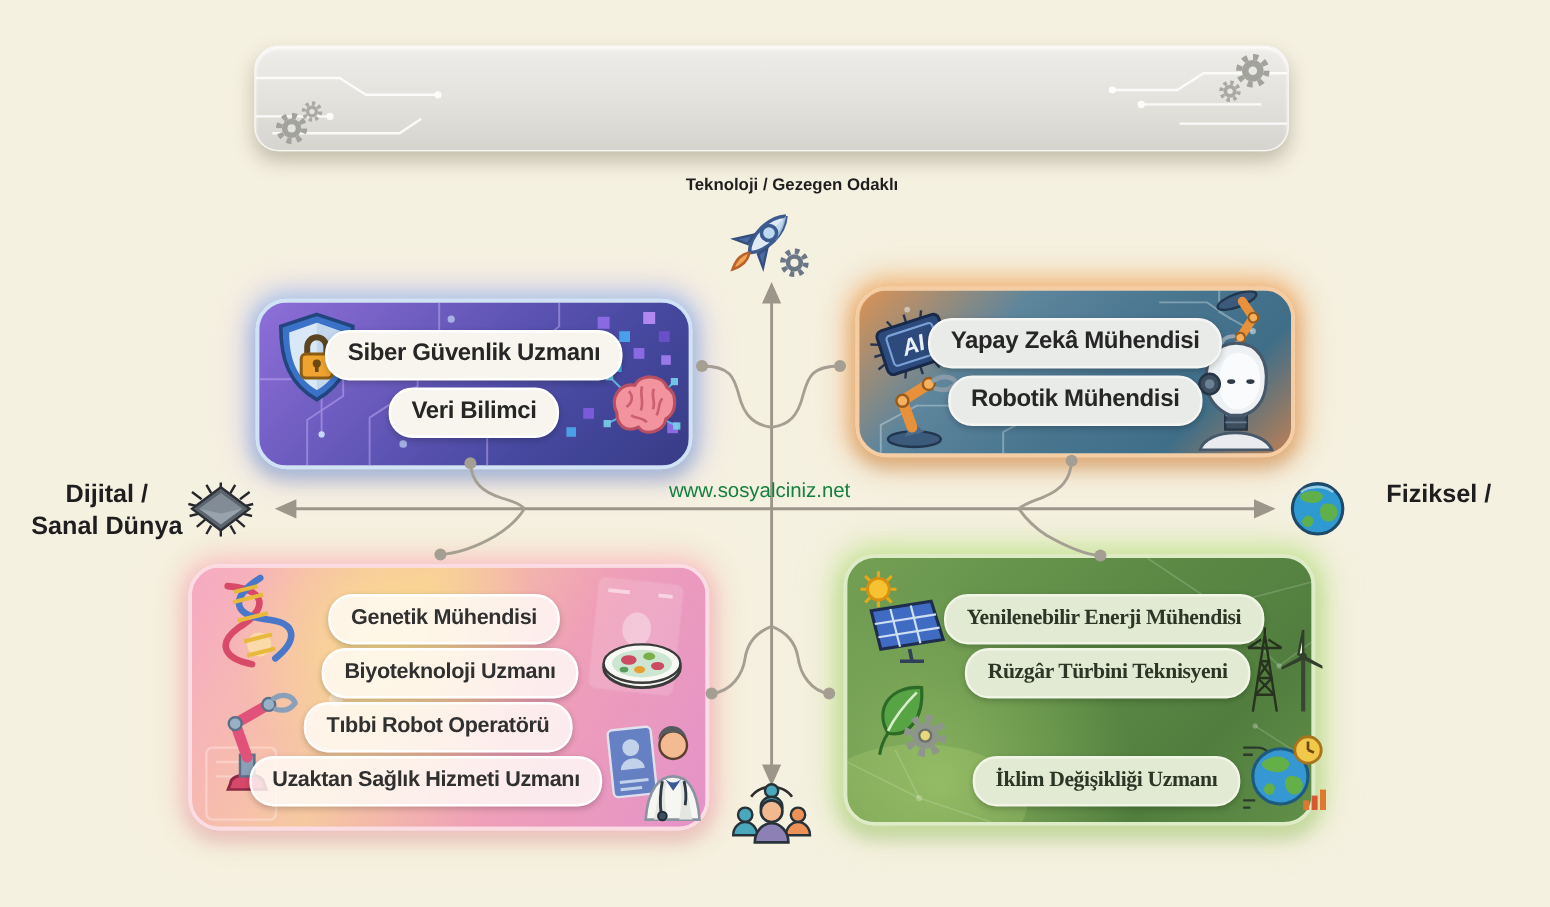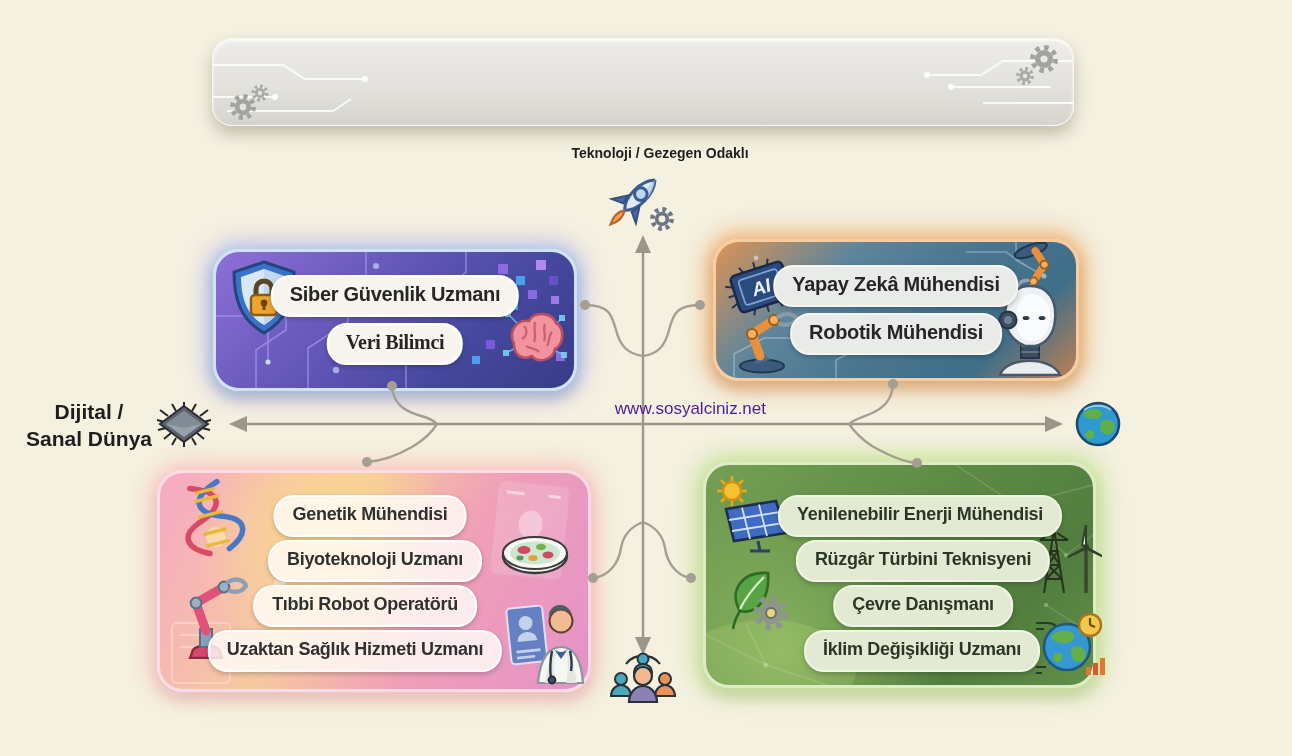--- a/index.html
+++ b/index.html
@@ -28,21 +28,21 @@
   }
 
   
   .axis-label{position:absolute;z-index:4;font-weight:bold;color:#1e1e1e;text-align:center;}
   .axis-top{left:460px;top:145px;width:400px;font-size:14px;}
   .axis-bottom{left:443px;top:712px;width:400px;font-size:22px;}
   .axis-left{left:22px;top:398px;width:134px;font-size:21px;line-height:27px;}
   .axis-right{left:1126px;top:398px;width:146px;font-size:21px;line-height:27px;}
   .watermark{
     position:absolute;left:500px;top:399px;width:266px;z-index:4;
-    font-size:17px;font-weight:normal;color:#4c1d95;text-align:right;
+    font-size:17px;font-weight:normal;color:#15803d;text-align:center;
   }
 
   .icon{position:absolute;z-index:4;}
 
   
   .quad{position:absolute;z-index:2;border-radius:26px;}
   .quad .decor{position:absolute;inset:0;border-radius:24px;overflow:hidden;}
   .q-tl{
     left:213px;top:239px;width:358px;height:136px;
     background:linear-gradient(135deg,#8e6fd8 0%,#6457b8 40%,#45489e 70%,#383c86 100%);
@@ -65,20 +65,21 @@
     box-shadow:0 0 16px 6px rgba(250,185,200,.65),0 0 30px 10px rgba(250,210,160,.35),0 8px 14px rgba(0,0,0,.15);
     text-align:right;
   }
   .q-br{
     left:703px;top:462px;width:387px;height:220px;
     background:
       radial-gradient(circle at 20% 85%,rgba(200,235,130,.4) 0%,rgba(200,235,130,0) 45%),
       linear-gradient(135deg,#74a055 0%,#5c8a45 45%,#517e3e 75%,#629049 100%);
     border:3px solid #ddebc6;
     box-shadow:0 0 16px 6px rgba(200,230,150,.7),0 0 28px 10px rgba(180,220,120,.35),0 8px 14px rgba(0,0,0,.18);
+    font-family:Liberation Serif, serif;
   }
 
   
   .pill{
     position:absolute;transform:translateX(-50%);
     height:38px;line-height:34px;padding:0 17px;border-radius:20px;
     font-weight:bold;white-space:nowrap;letter-spacing:-.3px;
     box-shadow:0 2px 5px rgba(0,0,0,.22);z-index:5;
   }
   .q-tl .pill{background:#f7f5ee;border:2px solid #ffffff;color:#262626;font-size:20px;}
@@ -208,20 +209,21 @@
 
   <svg class="icon" style="left:1074px;top:400px;" width="48" height="48" viewBox="0 0 48 48">
     <circle cx="24" cy="24" r="21" fill="#2f9ad2" stroke="#1c4a68" stroke-width="2.6"></circle>
     <path d="M10,12 C16,8 24,8 28,12 C30,16 24,20 18,19 C12,18 8,16 10,12 Z" fill="#5fb04a"></path>
     <path d="M30,20 C38,18 42,24 40,30 C37,36 30,36 27,31 C25,26 26,21 30,20 Z" fill="#5fb04a"></path>
     <path d="M14,30 C20,29 22,33 19,38 C15,41 11,38 11,34 Z" fill="#5fb04a"></path>
     <path d="M10,10 C16,5 30,4 37,10" fill="none" stroke="#ffffff" stroke-width="2" opacity=".5"></path>
   </svg>
 
   <div class="axis-label axis-right">
+    <div>Fiziksel /</div>
   </div>
 
   <div class="watermark">www.sosyalciniz.net</div>
 
   <svg class="icon" style="left:608px;top:652px;" width="70" height="54" viewBox="0 0 70 54">
     <path d="M18,12 C22,6 30,3 36,4" fill="none" stroke="#2c2c2c" stroke-width="2.2"></path>
     <path d="M52,12 C48,6 40,3 34,4" fill="none" stroke="#2c2c2c" stroke-width="2.2"></path>
     <circle cx="35" cy="7" r="5.5" fill="#4aa8bc" stroke="#263238" stroke-width="2"></circle>
     <path d="M26,20 a9,8 0 0 1 18,0 l0,1 h-18 Z" fill="#4aa8bc" stroke="#263238" stroke-width="2"></path>
     <circle cx="13" cy="27" r="6" fill="#4aa8bc" stroke="#263238" stroke-width="2"></circle>
@@ -291,21 +293,21 @@
       <path d="M12,42 C6,30 14,17 27,19 C32,9 50,10 54,21 C63,26 62,42 53,47 C51,58 36,62 30,54 C19,59 12,52 12,42 Z" fill="#f2939e" stroke="#b94f62" stroke-width="2.6"></path>
       <g stroke="#c95f70" stroke-width="2.2" fill="none">
         <path d="M22,24 C26,28 25,34 20,37"></path>
           <path d="M33,20 C31,28 35,33 32,40"></path>
         <path d="M43,22 C40,28 45,33 42,39"></path>
           <path d="M50,30 C46,34 48,40 45,44"></path>
         <path d="M24,44 C28,47 34,46 37,50"></path>
       </g>
     </svg>
     <div class="pill" style="left:179px;top:23px;">Siber Güvenlik Uzmanı</div>
-    <div class="pill" style="left:179px;top:71px;font-family:Liberation Serif, serif;">Veri Bilimci</div>
+    <div class="pill" style="left:179px;top:71px;">Veri Bilimci</div>
   </div>
 
   <div class="quad q-tr">
     <svg class="decor" viewBox="0 0 360 136">
       <g stroke="#e9f2f6" stroke-width="1.6" fill="none" opacity=".35">
         <path d="M18,136 V112 L48,96 H90"></path>
           <path d="M120,136 V118 L150,102"></path>
         <path d="M300,0 V18 L328,34"></path>
           <path d="M250,10 H290 L310,24"></path>
       </g>
@@ -524,17 +526,16 @@
       <path d="M22,44 C28,43 30,47 27,52 C23,55 19,52 19,48 Z" fill="#63b048"></path>
       <circle cx="56" cy="16" r="11" fill="#f2c84a" stroke="#a8741c" stroke-width="2.4"></circle>
       <line x1="56" y1="16" x2="56" y2="9" stroke="#6a4a10" stroke-width="2.2"></line>
       <line x1="56" y1="16" x2="61" y2="18" stroke="#6a4a10" stroke-width="2.2"></line>
       <rect x="52" y="58" width="5" height="8" fill="#e07830"></rect>
       <rect x="59" y="54" width="5" height="12" fill="#d85830"></rect>
       <rect x="66" y="49" width="5" height="17" fill="#e07830"></rect>
     </svg>
     <div class="pill" style="left:214px;top:30px;">Yenilenebilir Enerji Mühendisi</div>
     <div class="pill" style="left:217px;top:75px;">Rüzgâr Türbini Teknisyeni</div>
-    <div class="pill" style="left:217px;top:120px;">Çevre Danışmanı</div>
     <div class="pill" style="left:216px;top:165px;">İklim Değişikliği Uzmanı</div>
   </div>
 
 </div>
 
 </body></html>

